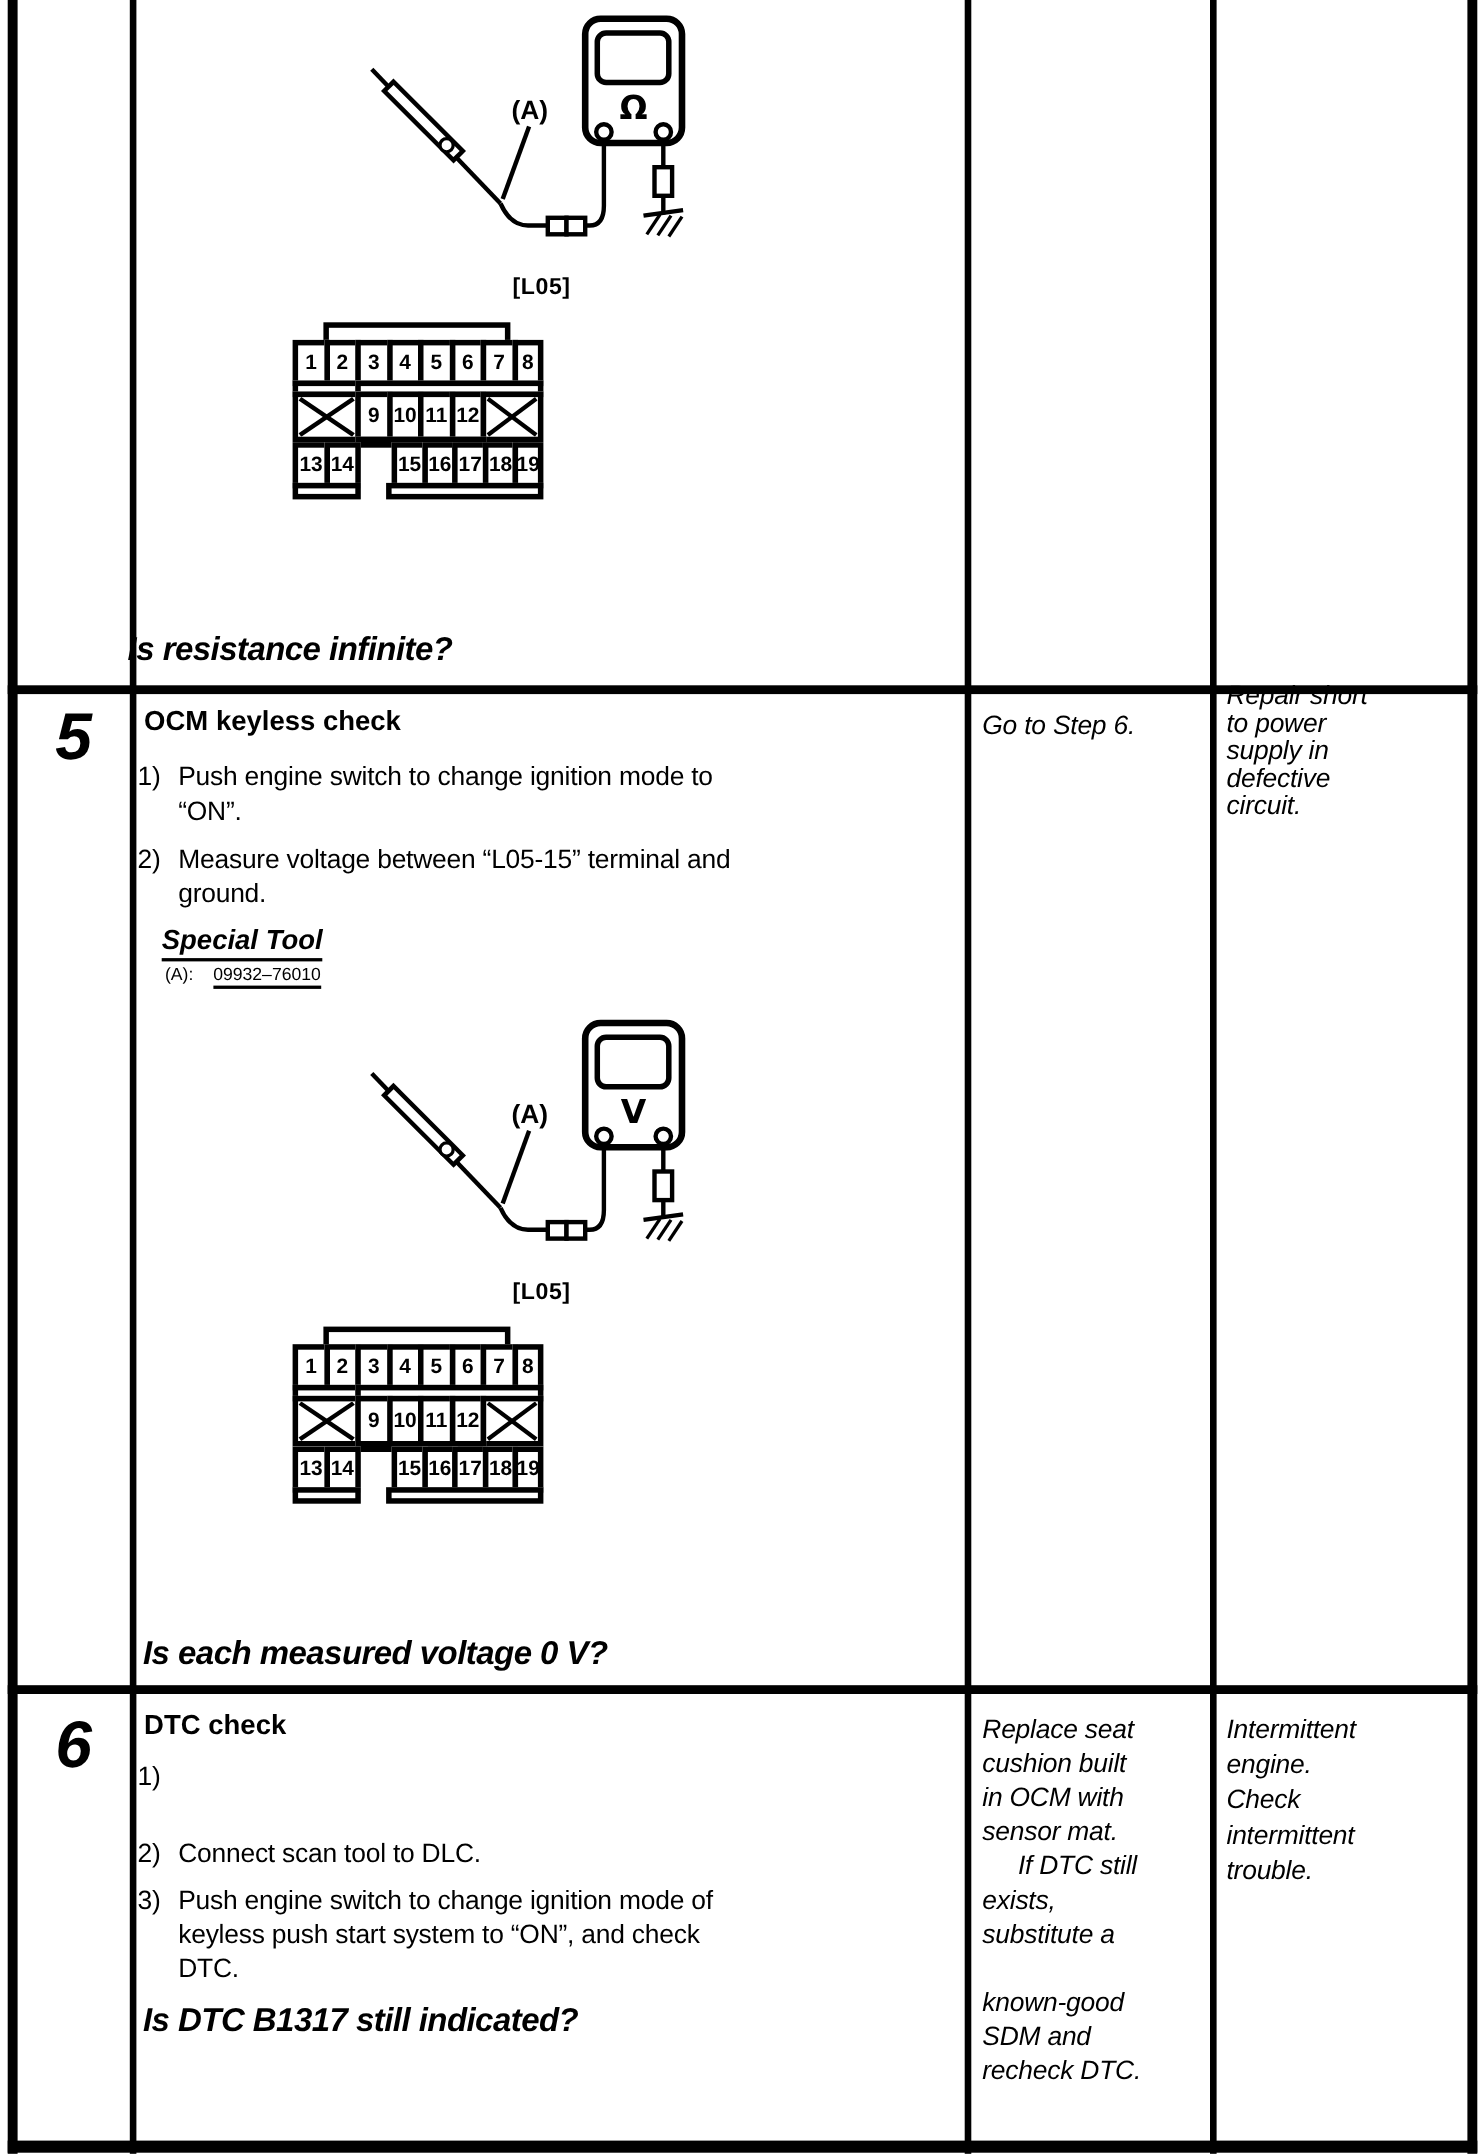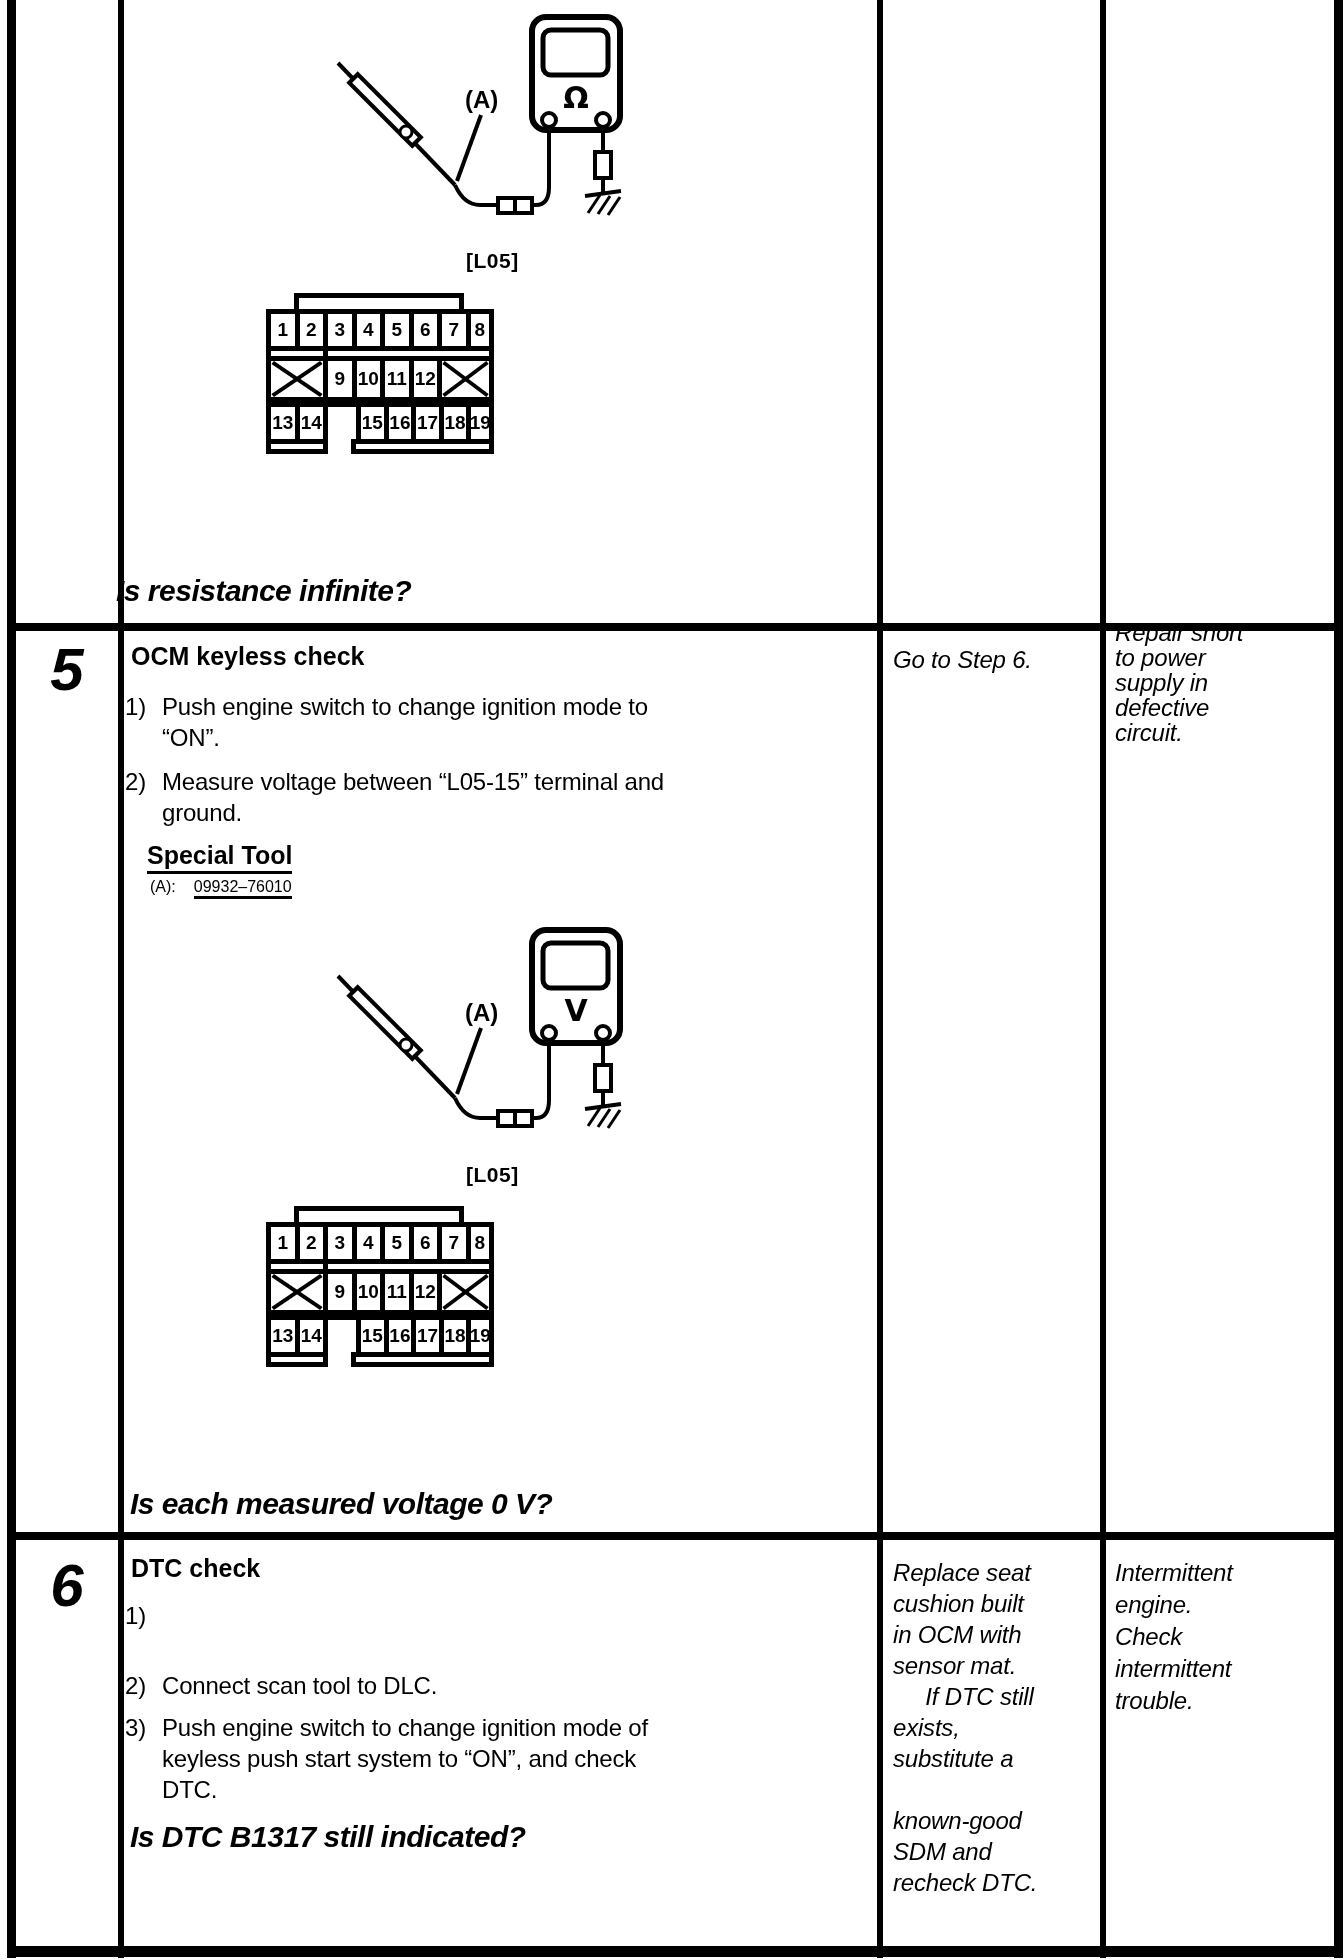--- a/index.html
+++ b/index.html
@@ -8,21 +8,21 @@
   .vl{position:absolute;top:0;height:1958px;width:6px;background:#000;}
   .hl{position:absolute;left:7px;width:1336px;height:8px;background:#000;}
   .stepnum{position:absolute;left:16px;width:102px;text-align:center;
            font-size:60px;font-weight:bold;font-style:italic;line-height:1;}
   .title{position:absolute;font-size:25px;font-weight:bold;line-height:1.1;}
   .q{position:absolute;font-size:30px;font-weight:bold;font-style:italic;line-height:1.1;letter-spacing:-0.5px;}
   .stepitem{position:absolute;display:flex;width:620px;font-size:24px;line-height:31px;letter-spacing:-0.2px;}
   .stepmark{flex:0 0 37px;}
   .steptext{white-space:pre-wrap;}
   .celltext{position:absolute;font-size:24px;line-height:32px;white-space:pre-wrap;letter-spacing:-0.2px;font-style:italic;}
-  .tool-label{position:absolute;font-size:25px;font-weight:bold;border-bottom:3px solid #000;padding-bottom:1px;}
+  .tool-label{position:absolute;font-size:25px;font-weight:bold;border-bottom:3px solid #000;padding-bottom:1px;font-style:italic;}
   .toolline{position:absolute;font-size:16px;font-weight:normal;}
   .toolval{border-bottom:3px solid #000;padding-bottom:1px;margin-left:18px;}
   .l05{position:absolute;font-size:21px;font-weight:bold;letter-spacing:0.5px;}
   .connector{position:absolute;width:228px;height:162px;}
   .cbox{position:absolute;box-sizing:border-box;background:#fff;border:5px solid #000;
         display:flex;align-items:center;justify-content:center;
         font-size:19px;font-weight:bold;font-family:"Liberation Sans",sans-serif;}
   .cbox svg{position:absolute;left:0;top:0;width:100%;height:100%;}
   .meterfig{position:absolute;width:340px;height:230px;}
 </style>

